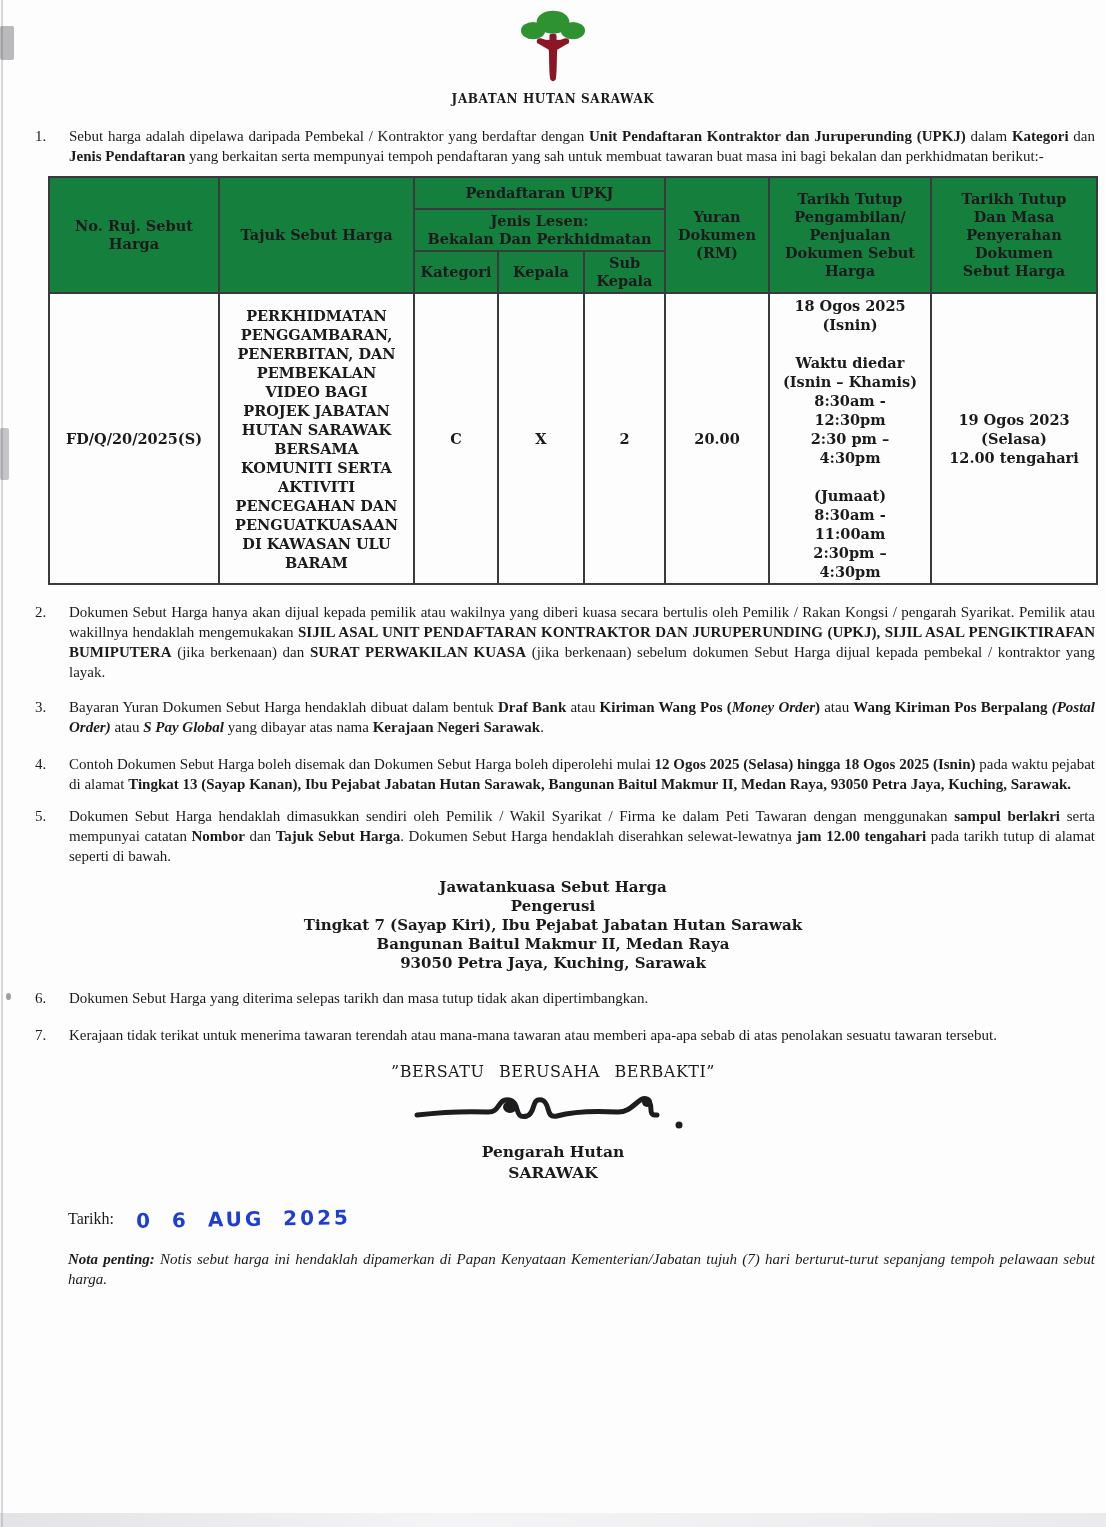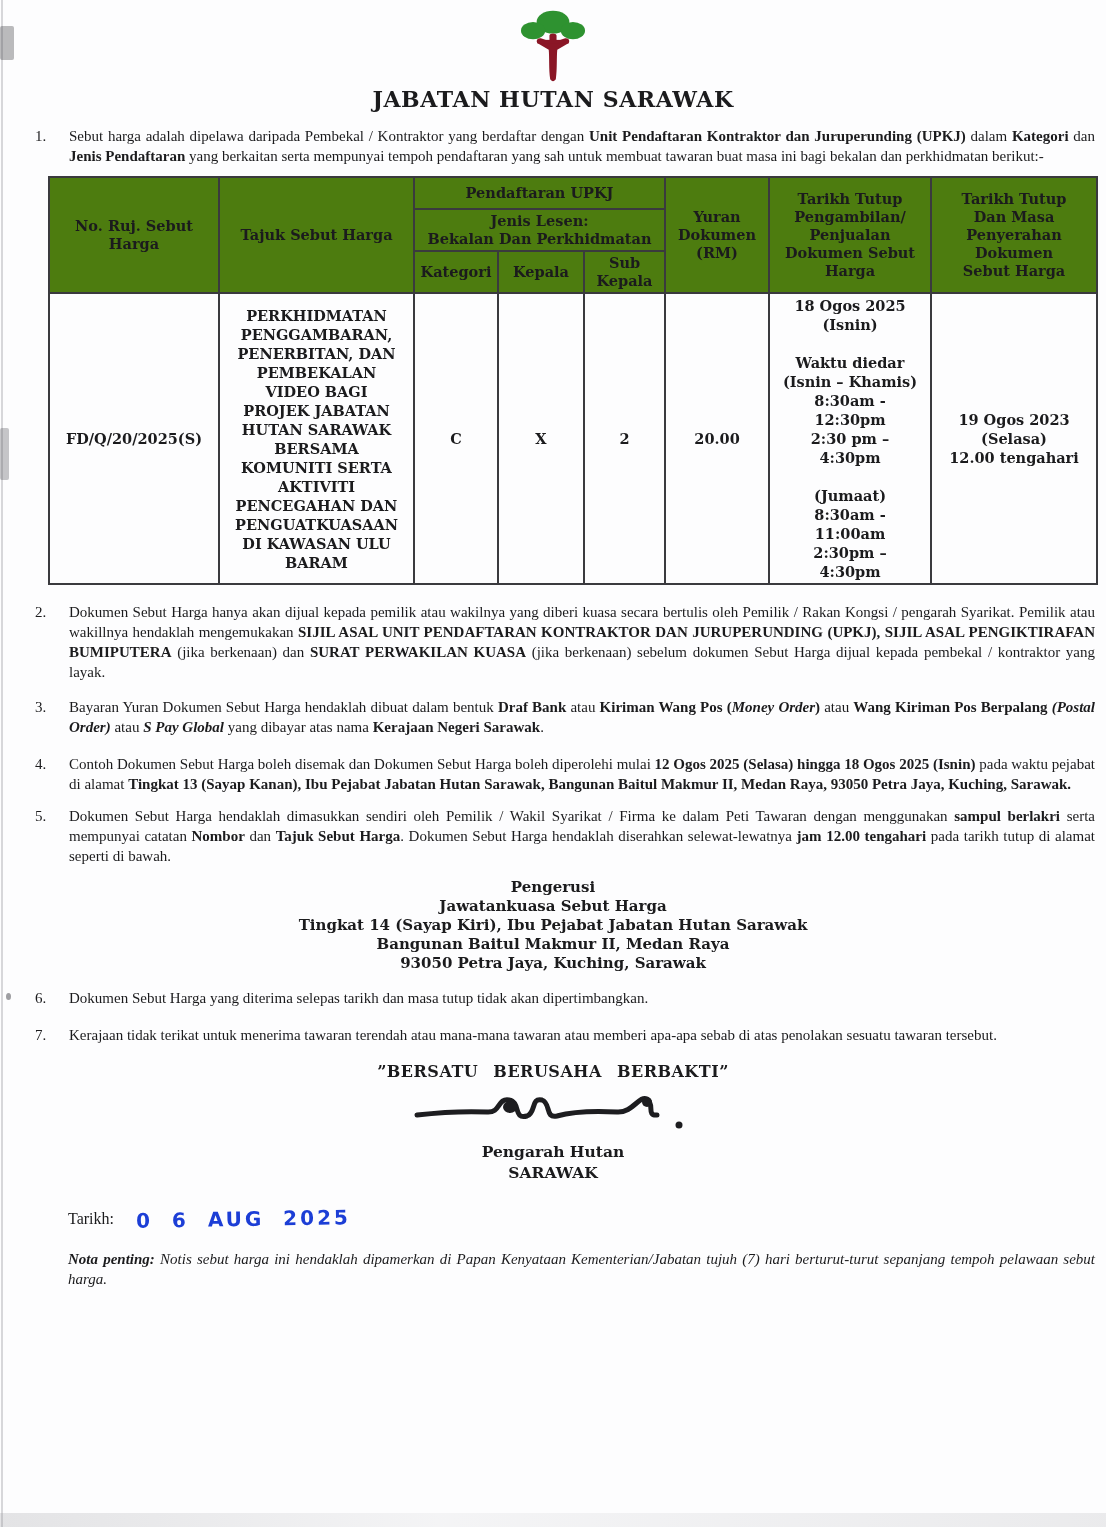--- a/index.html
+++ b/index.html
@@ -16,21 +16,21 @@
   
   .edge-line{position:absolute;left:1px;top:0;width:2px;height:100%;background:rgba(120,120,125,.28);}
   .edge-mark-1{position:absolute;left:0;top:26px;width:14px;height:34px;background:rgba(60,60,65,.35);border-radius:2px;}
   .edge-mark-2{position:absolute;left:0;top:428px;width:9px;height:52px;background:rgba(70,70,75,.30);border-radius:2px;}
   .edge-dot{position:absolute;left:6px;top:993px;width:5px;height:7px;background:rgba(80,80,85,.55);border-radius:50%;}
   .bottom-smudge{position:absolute;left:0;bottom:0;width:100%;height:14px;
     background:linear-gradient(90deg,rgba(150,150,155,.25),rgba(180,180,185,.12) 40%,rgba(160,160,165,.2));}
 
   .header{padding-top:10px;text-align:center;}
   .logo{display:inline-block;width:74px;height:74px;}
-  .org{font-family:"DejaVu Serif",serif;font-weight:bold;font-size:22px;letter-spacing:.6px;line-height:19px;margin-top:2px;}
+  .org{font-family:"DejaVu Serif",serif;font-weight:bold;font-size:12px;letter-spacing:.6px;line-height:19px;margin-top:2px;}
   .doc-title{font-family:"DejaVu Serif",serif;font-weight:bold;font-size:15.5px;letter-spacing:.5px;line-height:19px;}
 
   .item{display:flex;padding:0 11px 0 35px;box-sizing:border-box;}
   .item-num{width:34px;flex:0 0 34px;font-size:15px;line-height:20px;}
   .item-body{flex:1;font-size:15px;line-height:20px;text-align:justify;}
   .seg-b{font-weight:bold;}
   .seg-i{font-style:italic;}
   .seg-bi{font-weight:bold;font-style:italic;}
 
   .mt-lg{margin-top:17px;}
@@ -45,37 +45,37 @@
     font-family:"DejaVu Serif",serif;
   }
   table.quote th,table.quote td{
     border:2px solid #3a3a3e;
     padding:2px 4px;
     text-align:center;
     vertical-align:middle;
     box-sizing:border-box;
   }
   table.quote th{
-    background:#4d7c0f;
+    background:#15803d;
     font-weight:bold;
     font-size:14.5px;
     line-height:18px;
   }
   table.quote td{
     background:#fdfdfe;
     font-weight:bold;
     font-size:14.5px;
     line-height:19px;
   }
   .preline{white-space:pre-line;margin-top:44px;}
   td.cell-close-sale{font-size:14px;line-height:18px;}
   td.cell-title{line-height:19.5px;}
 
   .center-block{text-align:center;font-family:"DejaVu Serif",serif;font-weight:bold;font-size:15px;line-height:19px;}
-  .motto-1{font-family:"DejaVu Serif",serif;font-weight:bold;font-size:16px;word-spacing:9px;letter-spacing:.5px;text-align:center;}
+  .motto-1{font-family:"DejaVu Serif",serif;font-weight:normal;font-size:16px;word-spacing:9px;letter-spacing:.5px;text-align:center;}
   .motto-2{font-family:"DejaVu Serif",serif;font-weight:bold;font-style:italic;font-size:16px;text-align:center;margin-top:3px;}
 
   .sig-wrap{text-align:center;margin-top:4px;}
   .sig-svg{display:inline-block;width:300px;height:52px;}
   .sig-name{font-family:"DejaVu Serif",serif;font-weight:bold;font-size:16px;text-align:center;line-height:21px;}
   .sig-role{font-family:"DejaVu Serif",serif;font-weight:bold;font-size:15.5px;text-align:center;line-height:21px;}
 
   .date-row{margin:24px 0 0 68px;display:flex;align-items:center;}
   .date-label{font-size:16px;}
   .date-stamp{
@@ -213,23 +213,23 @@
     <div class="item-num">4.</div>
     <div class="item-body"><span>Contoh Dokumen Sebut Harga boleh disemak dan Dokumen Sebut Harga boleh diperolehi mulai </span><span class="seg-b">12 Ogos 2025 (Selasa) hingga 18 Ogos 2025 (Isnin)</span><span> pada waktu pejabat di alamat </span><span class="seg-b">Tingkat 13 (Sayap Kanan), Ibu Pejabat Jabatan Hutan Sarawak,</span><span> </span><span class="seg-b">Bangunan Baitul Makmur II, Medan Raya, 93050 Petra Jaya, Kuching, Sarawak.</span></div>
   </div>
 
   <div class="item mt-sm">
     <div class="item-num">5.</div>
     <div class="item-body"><span>Dokumen Sebut Harga hendaklah dimasukkan sendiri oleh Pemilik / Wakil Syarikat / Firma ke dalam Peti Tawaran dengan menggunakan </span><span class="seg-b">sampul berlakri</span><span> serta mempunyai catatan </span><span class="seg-b">Nombor</span><span> dan </span><span class="seg-b">Tajuk Sebut Harga</span><span>. Dokumen Sebut Harga hendaklah diserahkan selewat-lewatnya </span><span class="seg-b">jam 12.00 tengahari</span><span> pada tarikh tutup di alamat seperti di bawah.</span></div>
   </div>
 
   <div class="center-block mt-sm">
+    <div>Jawatankuasa Sebut Harga</div>
     <div>Pengerusi</div>
-    <div>Jawatankuasa Sebut Harga</div>
-    <div>Tingkat 14 (Sayap Kiri), Ibu Pejabat Jabatan Hutan Sarawak</div>
+    <div>Tingkat 7 (Sayap Kiri), Ibu Pejabat Jabatan Hutan Sarawak</div>
     <div>Bangunan Baitul Makmur II, Medan Raya</div>
     <div>93050 Petra Jaya, Kuching, Sarawak</div>
   </div>
 
   <div class="item mt-md">
     <div class="item-num">6.</div>
     <div class="item-body"><span>Dokumen Sebut Harga yang diterima selepas tarikh dan masa tutup tidak akan dipertimbangkan.</span></div>
   </div>
 
   <div class="item mt-lg">

